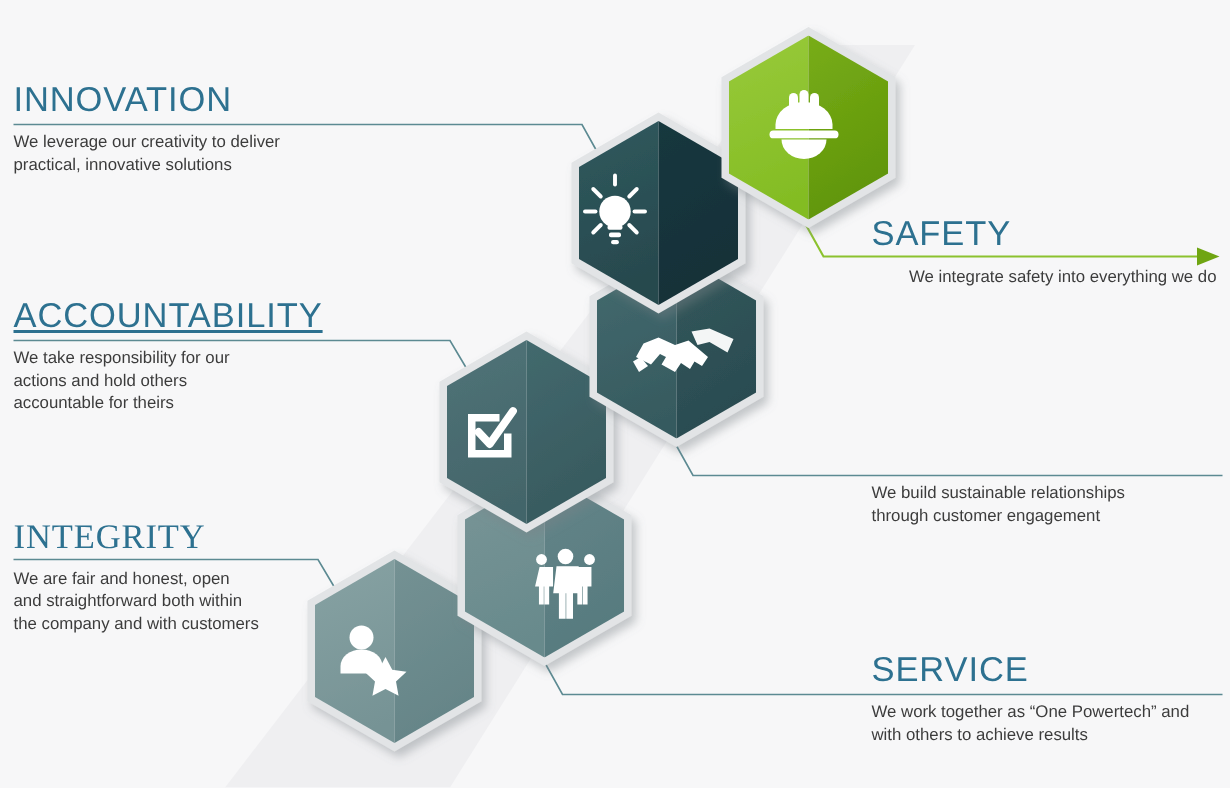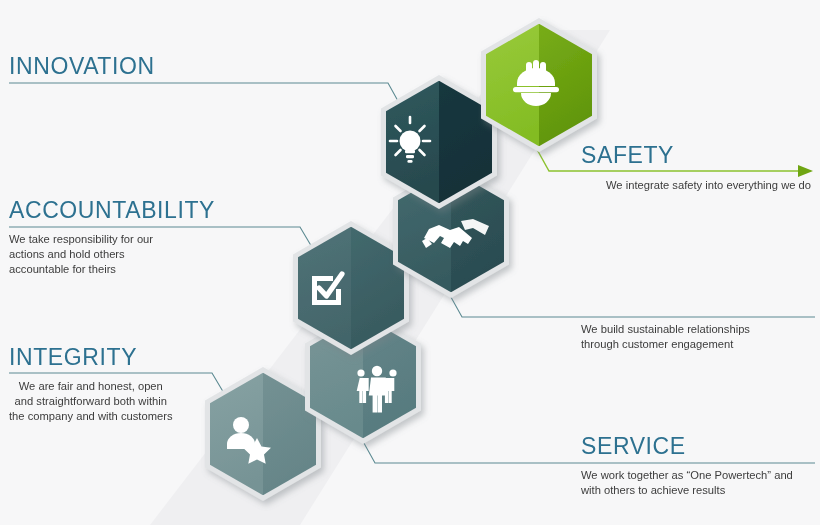--- a/index.html
+++ b/index.html
@@ -26,24 +26,24 @@
     position:absolute;
     color:#3C3C3C;
     font-size:11.2px;
     line-height:15.2px;
     white-space:pre-line;
   }
 
   
   #t-innovation{left:9px;top:55px;}
   #d-innovation{left:9px;top:88px;}
-  #t-accountability{left:9px;top:199px;}
+  #t-accountability{left:9px;top:199px;text-decoration:underline;}
   #d-accountability{left:9px;top:232px;}
-  #t-integrity{left:9px;top:346px;}
-  #d-integrity{left:9px;top:379px;text-align:center;}
+  #t-integrity{left:9px;top:346px;font-family:Liberation Serif, serif;}
+  #d-integrity{left:9px;top:379px;}
 
   
   #t-safety{left:581px;top:144px;}
   #d-safety{left:581px;top:178px;margin-left:25px;}
   #t-service{left:581px;top:289px;}
   #d-service{left:581px;top:322px;}
   #t-teamwork{left:581px;top:435px;}
   #d-teamwork{left:581px;top:468px;}
 </style>
 </head>
@@ -228,20 +228,22 @@
         <path d="M-3,-24 a3,3 0 0 1 6,0 l0,15 l-6,0 z"></path>
         <path d="M4,-22 a3,3 0 0 1 6,0 l0,13 l-6,0 z"></path>
         <path d="M-19,-4 a19,15 0 0 1 38,0 l0,3 l-38,0 z"></path>
         <rect x="-23" y="0" width="46" height="5.2" rx="2.6"></rect>
         <path d="M-15,6 a15,13 0 0 0 30,0 z"></path>
       </g>
     </g>
   </svg>
 
   <div class="vtitle" id="t-innovation">INNOVATION</div>
+  <div class="vdesc" id="d-innovation">We leverage our creativity to deliver
+practical, innovative solutions</div>
 
   <div class="vtitle" id="t-accountability">ACCOUNTABILITY</div>
   <div class="vdesc" id="d-accountability">We take responsibility for our
 actions and hold others
 accountable for theirs</div>
 
   <div class="vtitle" id="t-integrity">INTEGRITY</div>
   <div class="vdesc" id="d-integrity">We are fair and honest, open
 and straightforward both within
 the company and with customers</div>

